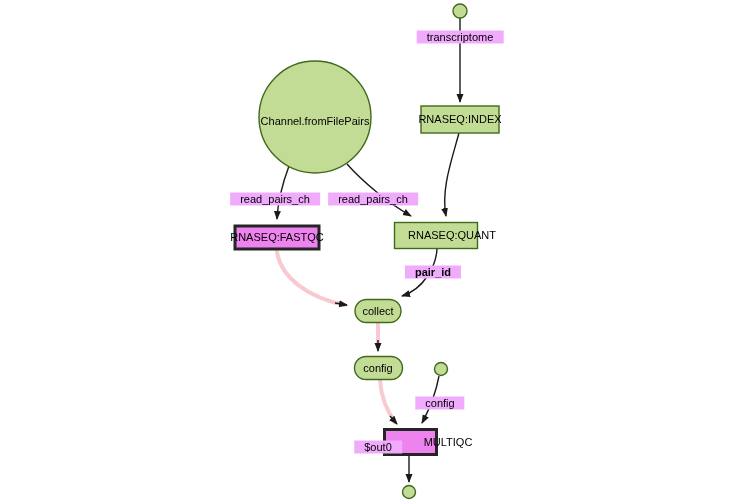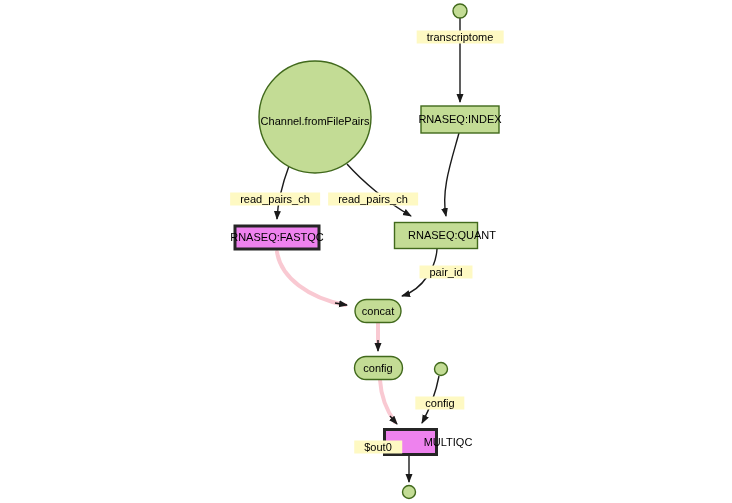--- a/index.html
+++ b/index.html
@@ -23,21 +23,21 @@
 
   
   .lbl {
     position: absolute;
     transform: translate(-50%, -50%);
     white-space: nowrap;
     color: #000000;
     font-size: 11px;
     line-height: 13px;
   }
-  .edge-lbl { background: #fef9c3; padding: 0 10px; }
+  .edge-lbl { background: #f0abfc; padding: 0 10px; }
   .node-lbl { background: transparent; }
 </style>
 </head>
 <body>
 
 <div id="canvas">
 
   <svg id="dag-svg" width="732" height="503" viewBox="0 0 732 503">
     <defs>
       <marker id="arrow" markerUnits="userSpaceOnUse" markerWidth="10" markerHeight="8" refX="8" refY="3.5" orient="auto">
@@ -67,25 +67,25 @@
     <rect class="node-green" x="355" y="299.5" width="46" height="23" rx="11.5"></rect>
     <rect class="node-green" x="354.5" y="356.5" width="48" height="23" rx="11.5"></rect>
     <circle class="node-green" cx="441" cy="369" r="6.5"></circle>
     <rect class="node-special" x="384.5" y="429.5" width="52" height="25"></rect>
     <circle class="node-green" cx="409" cy="492" r="6.5"></circle>
   </svg>
 
   <div class="lbl edge-lbl" style="left:460px; top:37px;">transcriptome</div>
   <div class="lbl edge-lbl" style="left:275px; top:199px;">read_pairs_ch</div>
   <div class="lbl edge-lbl" style="left:373px; top:199px;">read_pairs_ch</div>
-  <div class="lbl edge-lbl" style="left:446px; top:272px;">pair_id</div>
+  <div class="lbl edge-lbl" style="left:433px; top:272px;font-weight:bold;">pair_id</div>
   <div class="lbl edge-lbl" style="left:378px; top:403px;margin-top:44px;">$out0</div>
   <div class="lbl edge-lbl" style="left:440px; top:403px;">config</div>
 
   <div class="lbl node-lbl" style="left:315px; top:121px;">Channel.fromFilePairs</div>
   <div class="lbl node-lbl" style="left:460px; top:119px;">RNASEQ:INDEX</div>
   <div class="lbl node-lbl" style="left:277px; top:237px;">RNASEQ:FASTQC</div>
   <div class="lbl node-lbl" style="left:436px; top:235px;margin-left:16px;">RNASEQ:QUANT</div>
-  <div class="lbl node-lbl" style="left:378px; top:311px;">concat</div>
+  <div class="lbl node-lbl" style="left:378px; top:311px;">collect</div>
   <div class="lbl node-lbl" style="left:378px; top:368px;">config</div>
   <div class="lbl node-lbl" style="left:410px; top:442px;margin-left:38px;">MULTIQC</div>
 
 </div>
 
 </body></html>

